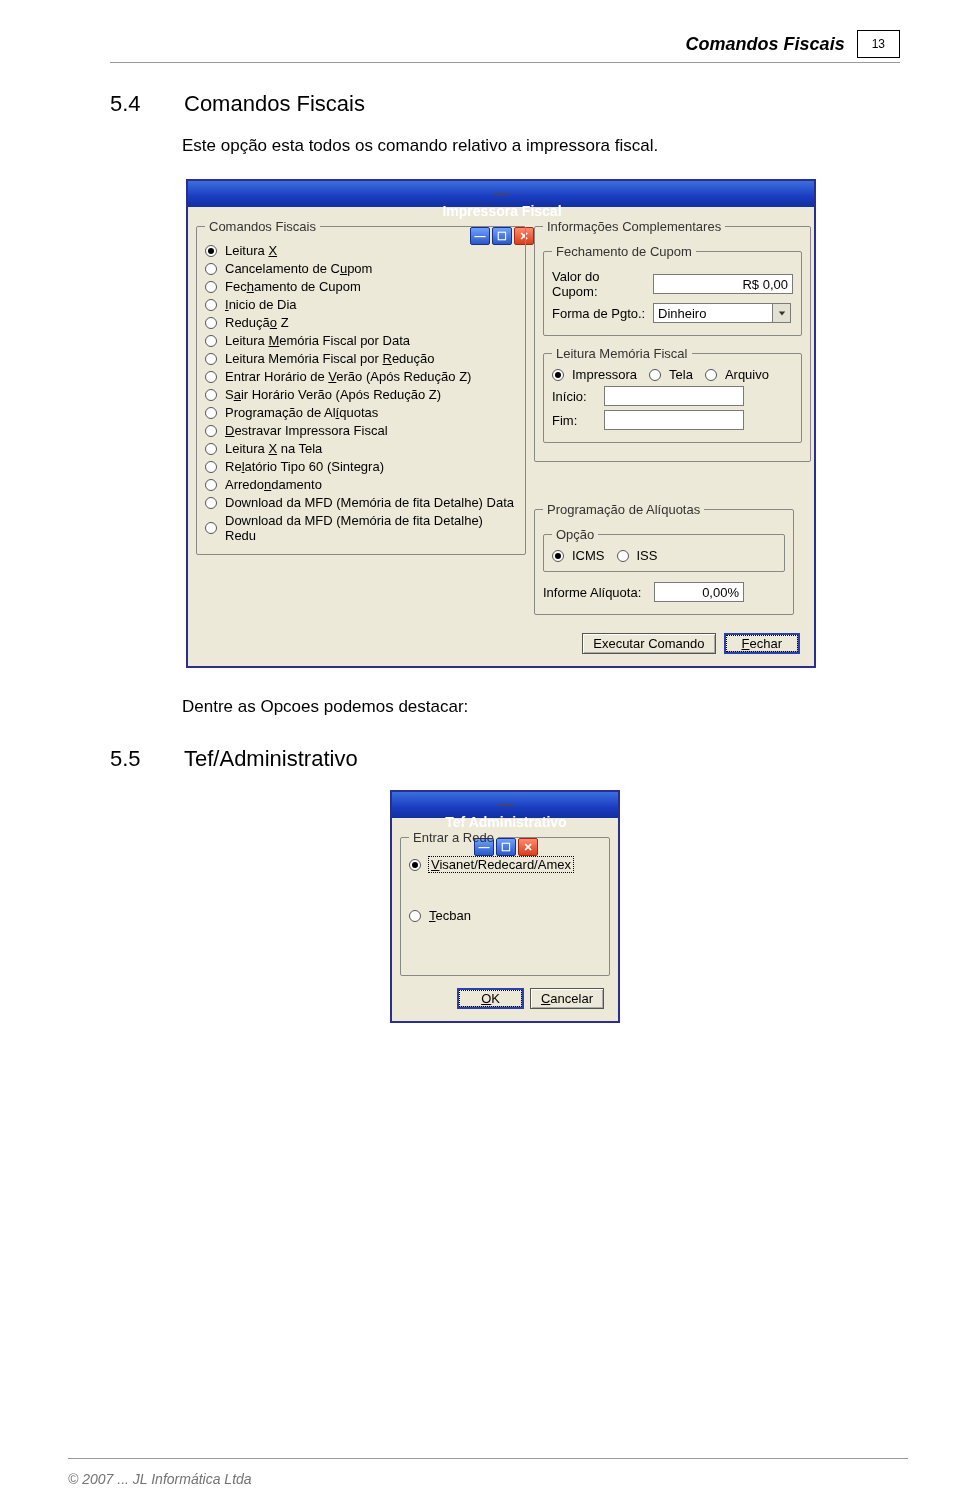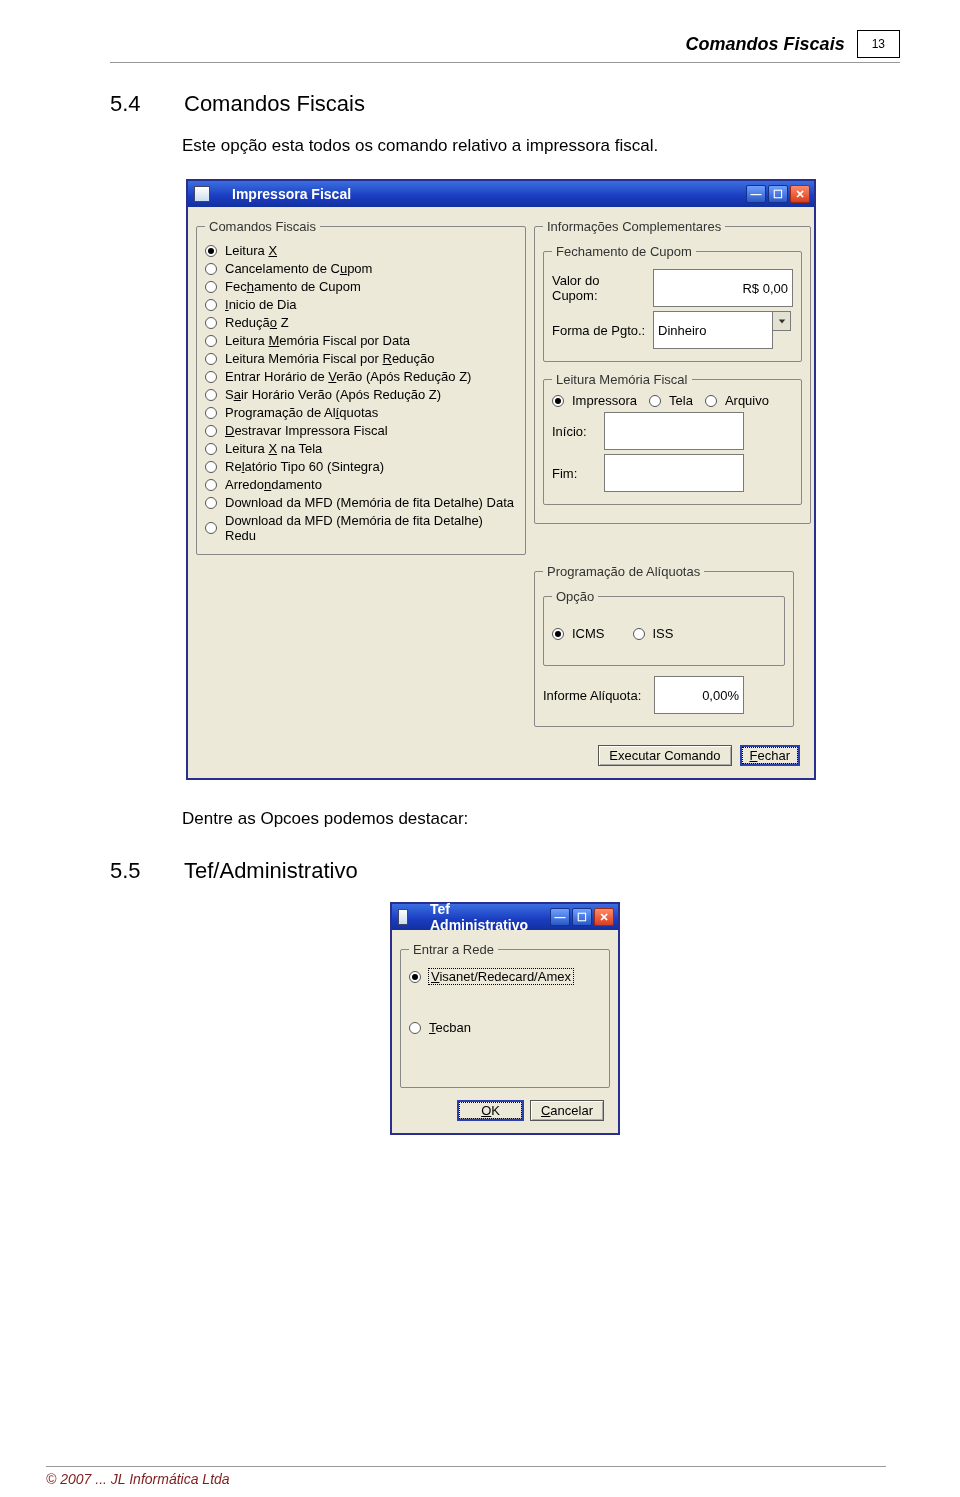--- a/index.html
+++ b/index.html
@@ -59,22 +59,23 @@
     position: relative;
   }
   .win-big { width: 630px; }
   .win-small { width: 230px; margin-left: 280px; }
   .titlebar {
     background: linear-gradient(#3a6fe0, #1a3cc0 60%, #13309e);
     color: #fff;
     height: 26px;
     display: flex;
     align-items: center;
-    padding: 0 4px 0 6px;
-    gap: 22px;
+    padding: 12px 4px 0 6px;
+    gap: 8px;
+    flex-direction: column;
   }
   .titlebar-icon {
     width: 16px; height: 16px;
     background: linear-gradient(#fff,#cde);
     border: 1px solid #446;
   }
   .titlebar-text { font-weight: bold; font-size: 14px; flex: 1; }
   .titlebar-buttons { display: flex; gap: 2px; }
   .tb-btn {
     width: 20px; height: 18px;
@@ -101,44 +102,44 @@
   .radio-line { display: flex; align-items: center; gap: 8px; margin: 3px 0; }
   .radio {
     width: 12px; height: 12px; border-radius: 50%; border: 1px solid #555;
     background: #fff; display:inline-flex; align-items:center; justify-content:center;
     flex-shrink:0;
   }
   .radio.checked::after { content:""; width:6px; height:6px; border-radius:50%; background:#000; }
   .underline-char { text-decoration: underline; }
   .form-row { display:flex; align-items:center; gap:6px; margin:4px 0; font-size:13px;}
   .label-w { width: 95px; }
-  .text-input { background:#fff; border:1px solid #7a7a7a; height:32px; padding:18px 4px; display:flex; align-items:center; justify-content:flex-end; font-size:13px;}
+  .text-input { background:#fff; border:1px solid #7a7a7a; height:20px; padding:6px 4px; display:flex; align-items:center; justify-content:flex-end; font-size:13px;}
   .ti-long { width: 140px; }
   .combo { display:flex; }
   .combo .text-input { justify-content:flex-start; width:120px;}
   .combo-btn { width:18px; height:20px; border:1px solid #7a7a7a; border-left:none; background:#e3e1d1; display:flex; align-items:center; justify-content:center;}
   .combo-btn svg { width:8px; height:8px; }
   .radio-row-3 { display:flex; gap:12px; align-items:center; }
   .button-row { display:flex; justify-content:flex-end; gap:8px; padding:8px 6px 4px 0; }
   .btn {
     background:#ece9d8; border:1px solid #555; padding:2px 10px; font-size:13px; font-family:Tahoma,Arial,sans-serif;
     box-shadow: inset 1px 1px 0 #fff, inset -1px -1px 0 #aaa;
   }
-  .btn.focus { outline:1px dotted #000; outline-offset:-3px; border:2px solid #2a3fb0; padding:1px 8px;}
+  .btn.focus { outline:1px dotted #000; outline-offset:-3px; border:2px solid #2a3fb0; padding:1px 16px;}
   .col-right fieldset { margin-bottom:10px; }
   .footer-copy {
     position:absolute;
     bottom: 10px;
-    left: 46px;
+    left: 68px;
     font-size: 14px;
     font-style: italic;
-    color:#7f1d1d;
+    color:#737373;
     border-top:1px solid #999;
     width: 840px;
-    padding-top:4px;
+    padding-top:12px;
   }
 </style>
 </head>
 <body>
 
 <div class="page">
 
   <div class="header-bar">
     <span class="header-title">Comandos Fiscais</span>
     <span class="page-number-box">13</span>
@@ -286,21 +287,21 @@
           </fieldset>
           <fieldset style="margin-top:40px">
             <legend>Programação de Alíquotas</legend>
             <fieldset>
               <legend>Opção</legend>
               <div class="radio-row-3" id="opcao-radios">
                   <div class="radio-line" style="margin: 0px;">
                     <span class="radio checked"></span>
                     <span>ICMS</span>
                   </div>
-                  <div class="radio-line" style="margin: 16px;">
+                  <div class="radio-line" style="margin: 0px;">
                     <span class="radio"></span>
                     <span>ISS</span>
                   </div>
                 </div>
             </fieldset>
             <div class="form-row">
               <span style="width:105px">Informe Alíquota:</span>
               <span class="text-input" style="width:90px">
                   <span>0,00%</span>
                 </span>

